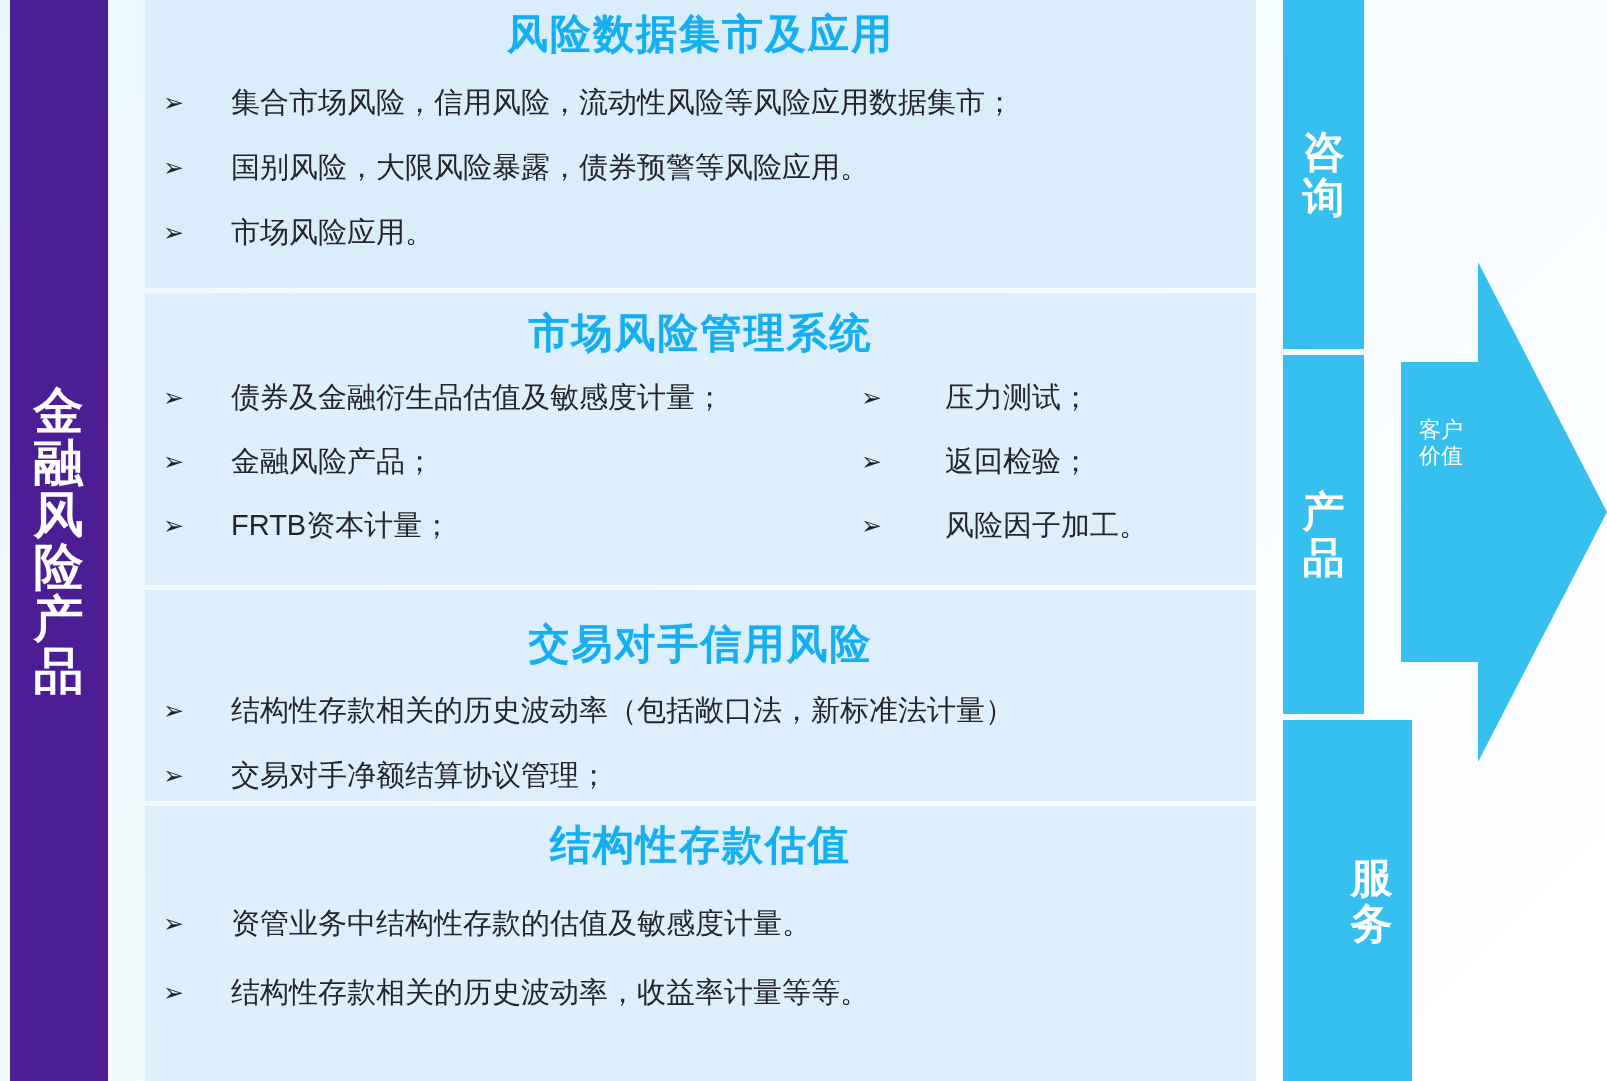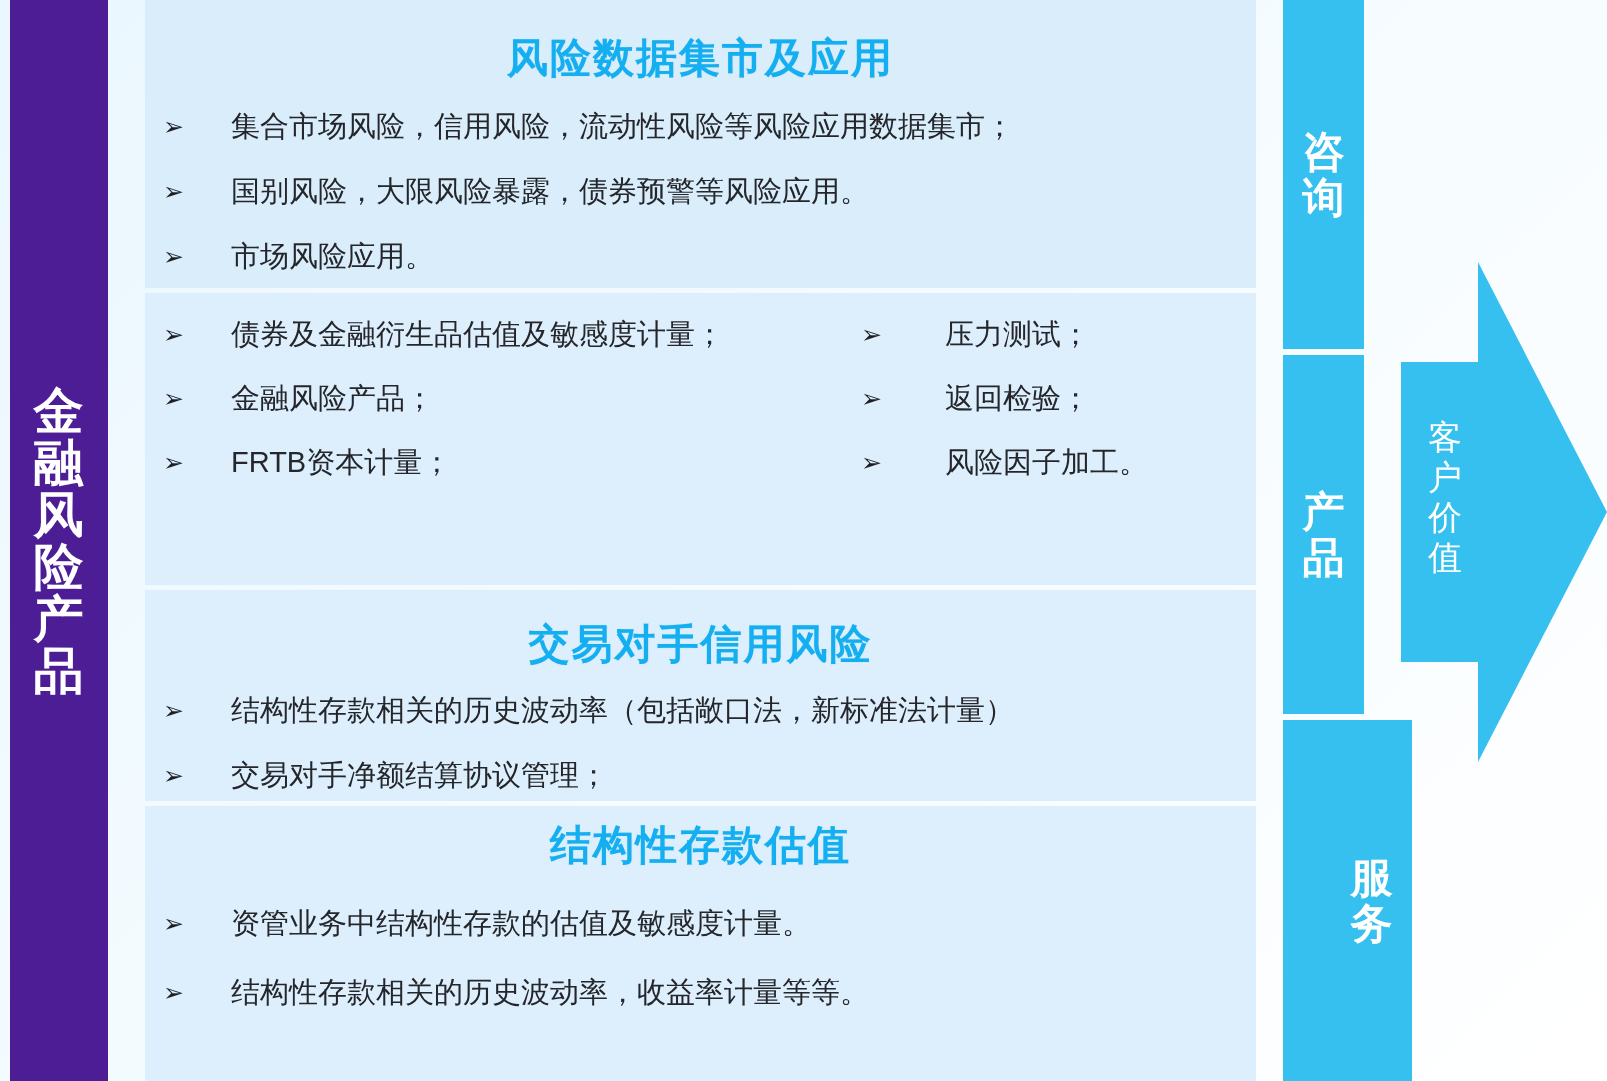--- a/index.html
+++ b/index.html
@@ -68,21 +68,21 @@
     text-align: center;
     color: #14aff0;
     font-weight: bold;
     font-size: 41px;
     letter-spacing: 2px;
     margin: 0;
     padding-top: 22px;
     line-height: 1.1;
     text-shadow: 0 0 1px rgba(0,160,225,0.35);
   }
-  .panel.p0 .panel-title { padding-top: 36px; }
+  .panel.p0 .panel-title { padding-top: 12px; }
   .panel.p1 .panel-title { padding-top: 18px; }
   .panel.p2 .panel-title { padding-top: 14px; margin-top: 18px; }
   .panel.p3 .panel-title { padding-top: 17px; }
 
   .bullet-list {
     list-style: none;
     margin: 0;
     padding: 0;
   }
   .bullet-row {
@@ -171,24 +171,24 @@
     display: block;
     width: 224px;
     height: 500px;
   }
   .arrow-label {
     position: absolute;
     left: 36px;
     top: 155px;
     width: 52px;
     color: #ffffff;
-    font-size: 34px;
+    font-size: 22px;
     font-weight: normal;
     line-height: 1.18;
-    text-align: center;
+    text-align: left;
     word-break: break-all;
   }
 </style>
 </head>
 <body>
 
 <div id="slide">
 
   <div class="left-bar">
     <div class="left-bar-label">金融风险产品</div>
@@ -208,20 +208,21 @@
           <span class="bullet-text">国别风险，大限风险暴露，债券预警等风险应用。</span>
         </div>
         <div class="bullet-row">
           <span class="bullet-marker">➢</span>
           <span class="bullet-text">市场风险应用。</span>
         </div>
       </div>
     </div>
 
     <div class="panel p1">
+      <div class="panel-title">市场风险管理系统</div>
       <div class="cols">
         <div class="col-a bullet-list">
           <div class="bullet-row">
             <span class="bullet-marker">➢</span>
             <span class="bullet-text">债券及金融衍生品估值及敏感度计量；</span>
           </div>
           <div class="bullet-row">
             <span class="bullet-marker">➢</span>
             <span class="bullet-text">金融风险产品；</span>
           </div>

